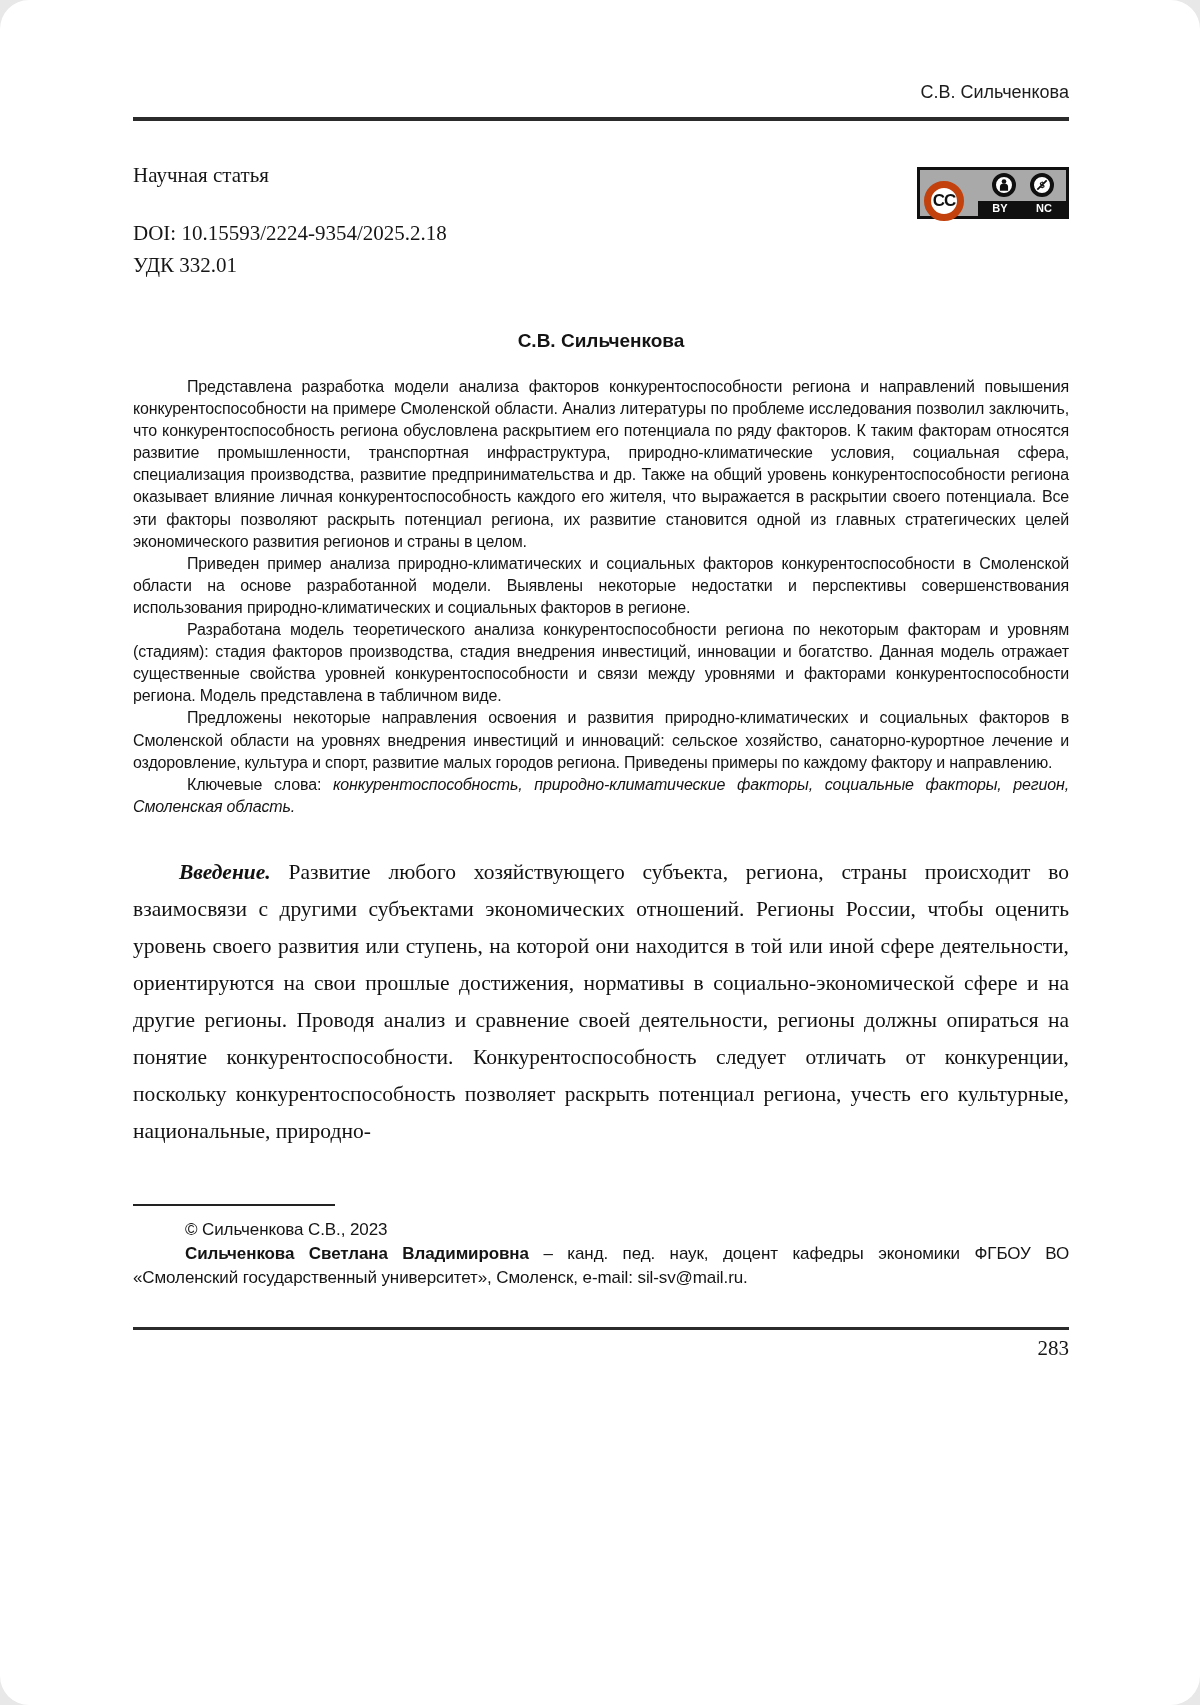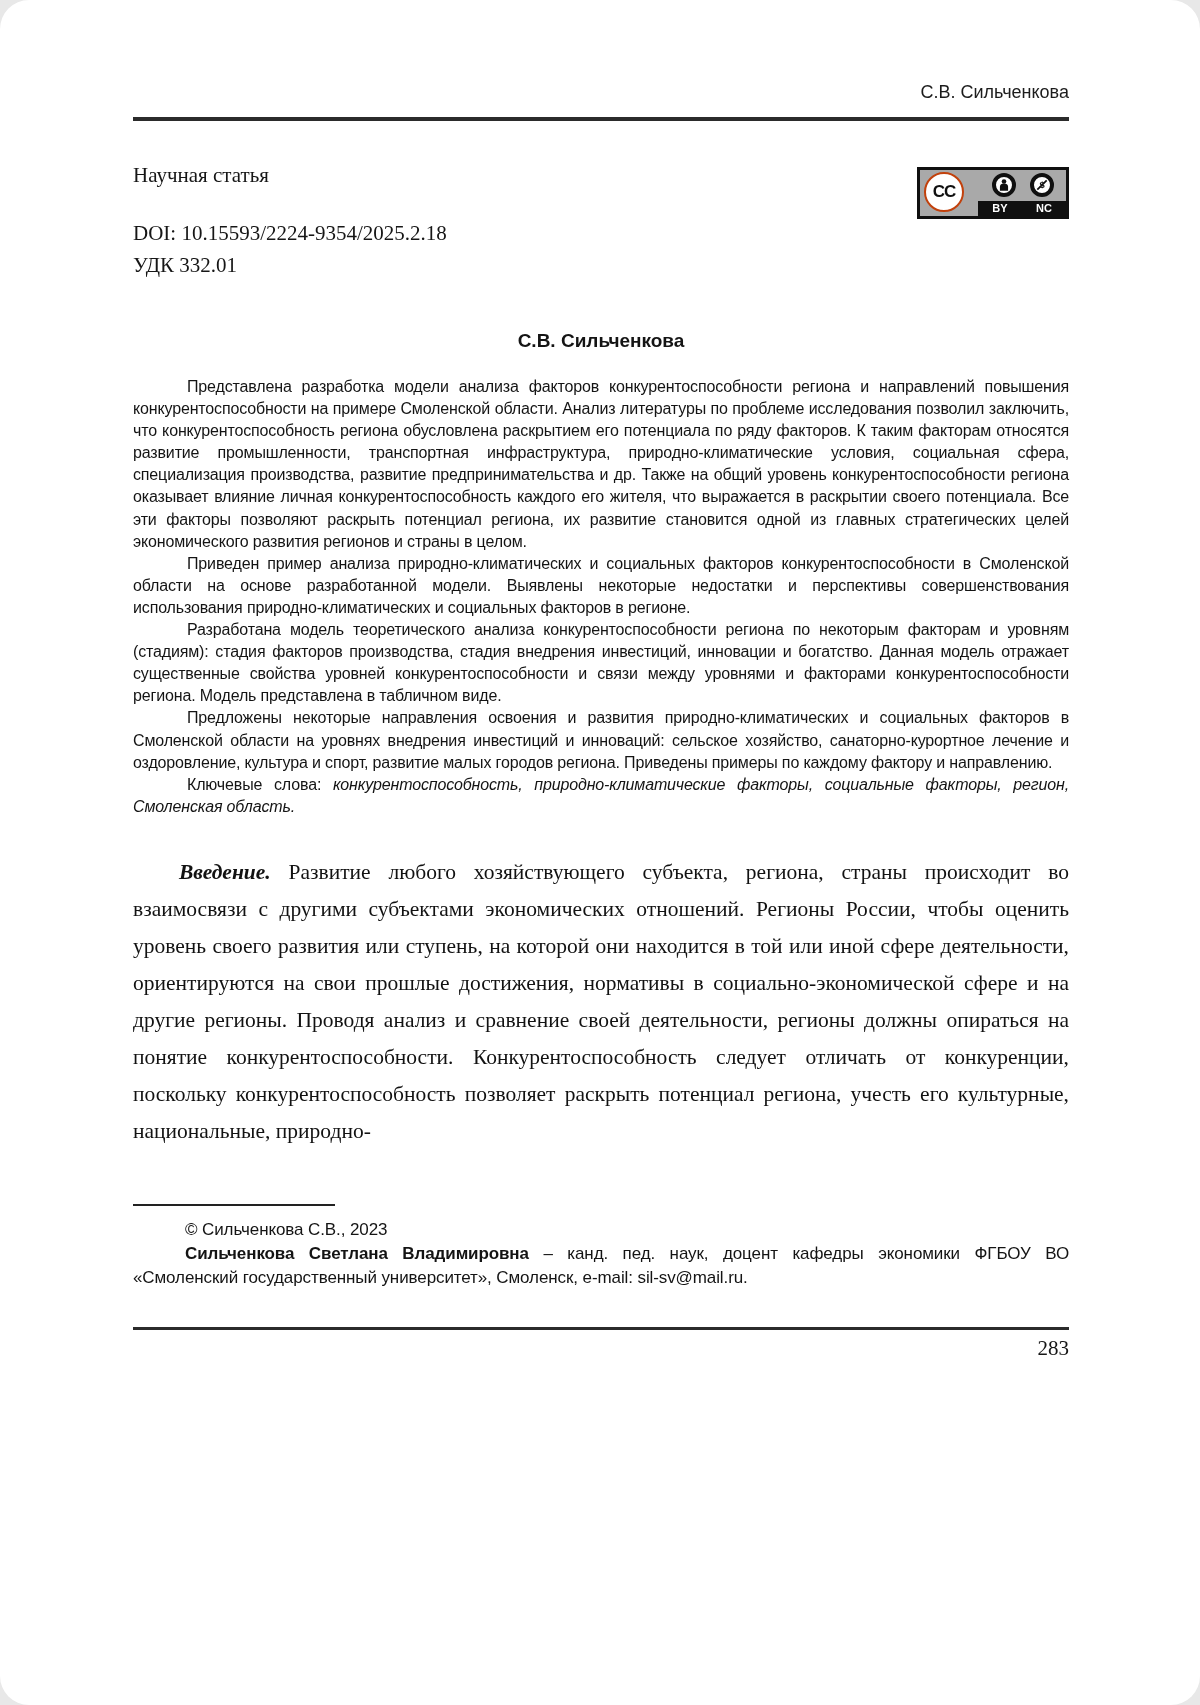--- a/index.html
+++ b/index.html
@@ -56,24 +56,24 @@
     position: relative;
     width: 152px;
     height: 52px;
     margin-top: 10px;
     background: #a9a9a9;
     border: 3px solid #101010;
     flex: 0 0 auto;
   }
   .cc-big-circle {
     position: absolute;
-    left: 4px; top: 2px;
+    left: 4px; top: 11px;
     width: 40px; height: 40px;
     border-radius: 50%;
-    border: 2px solid #c2410c;
+    border: 7px solid #c2410c;
     background: #fff;
     display: flex; align-items: center; justify-content: center;
     font-family: "Liberation Sans", sans-serif;
     font-weight: bold; font-size: 17px; color: #101010;
     letter-spacing: -1px;
   }
   .cc-small-circle {
     position: absolute;
     top: 3px;
     width: 24px; height: 24px;

